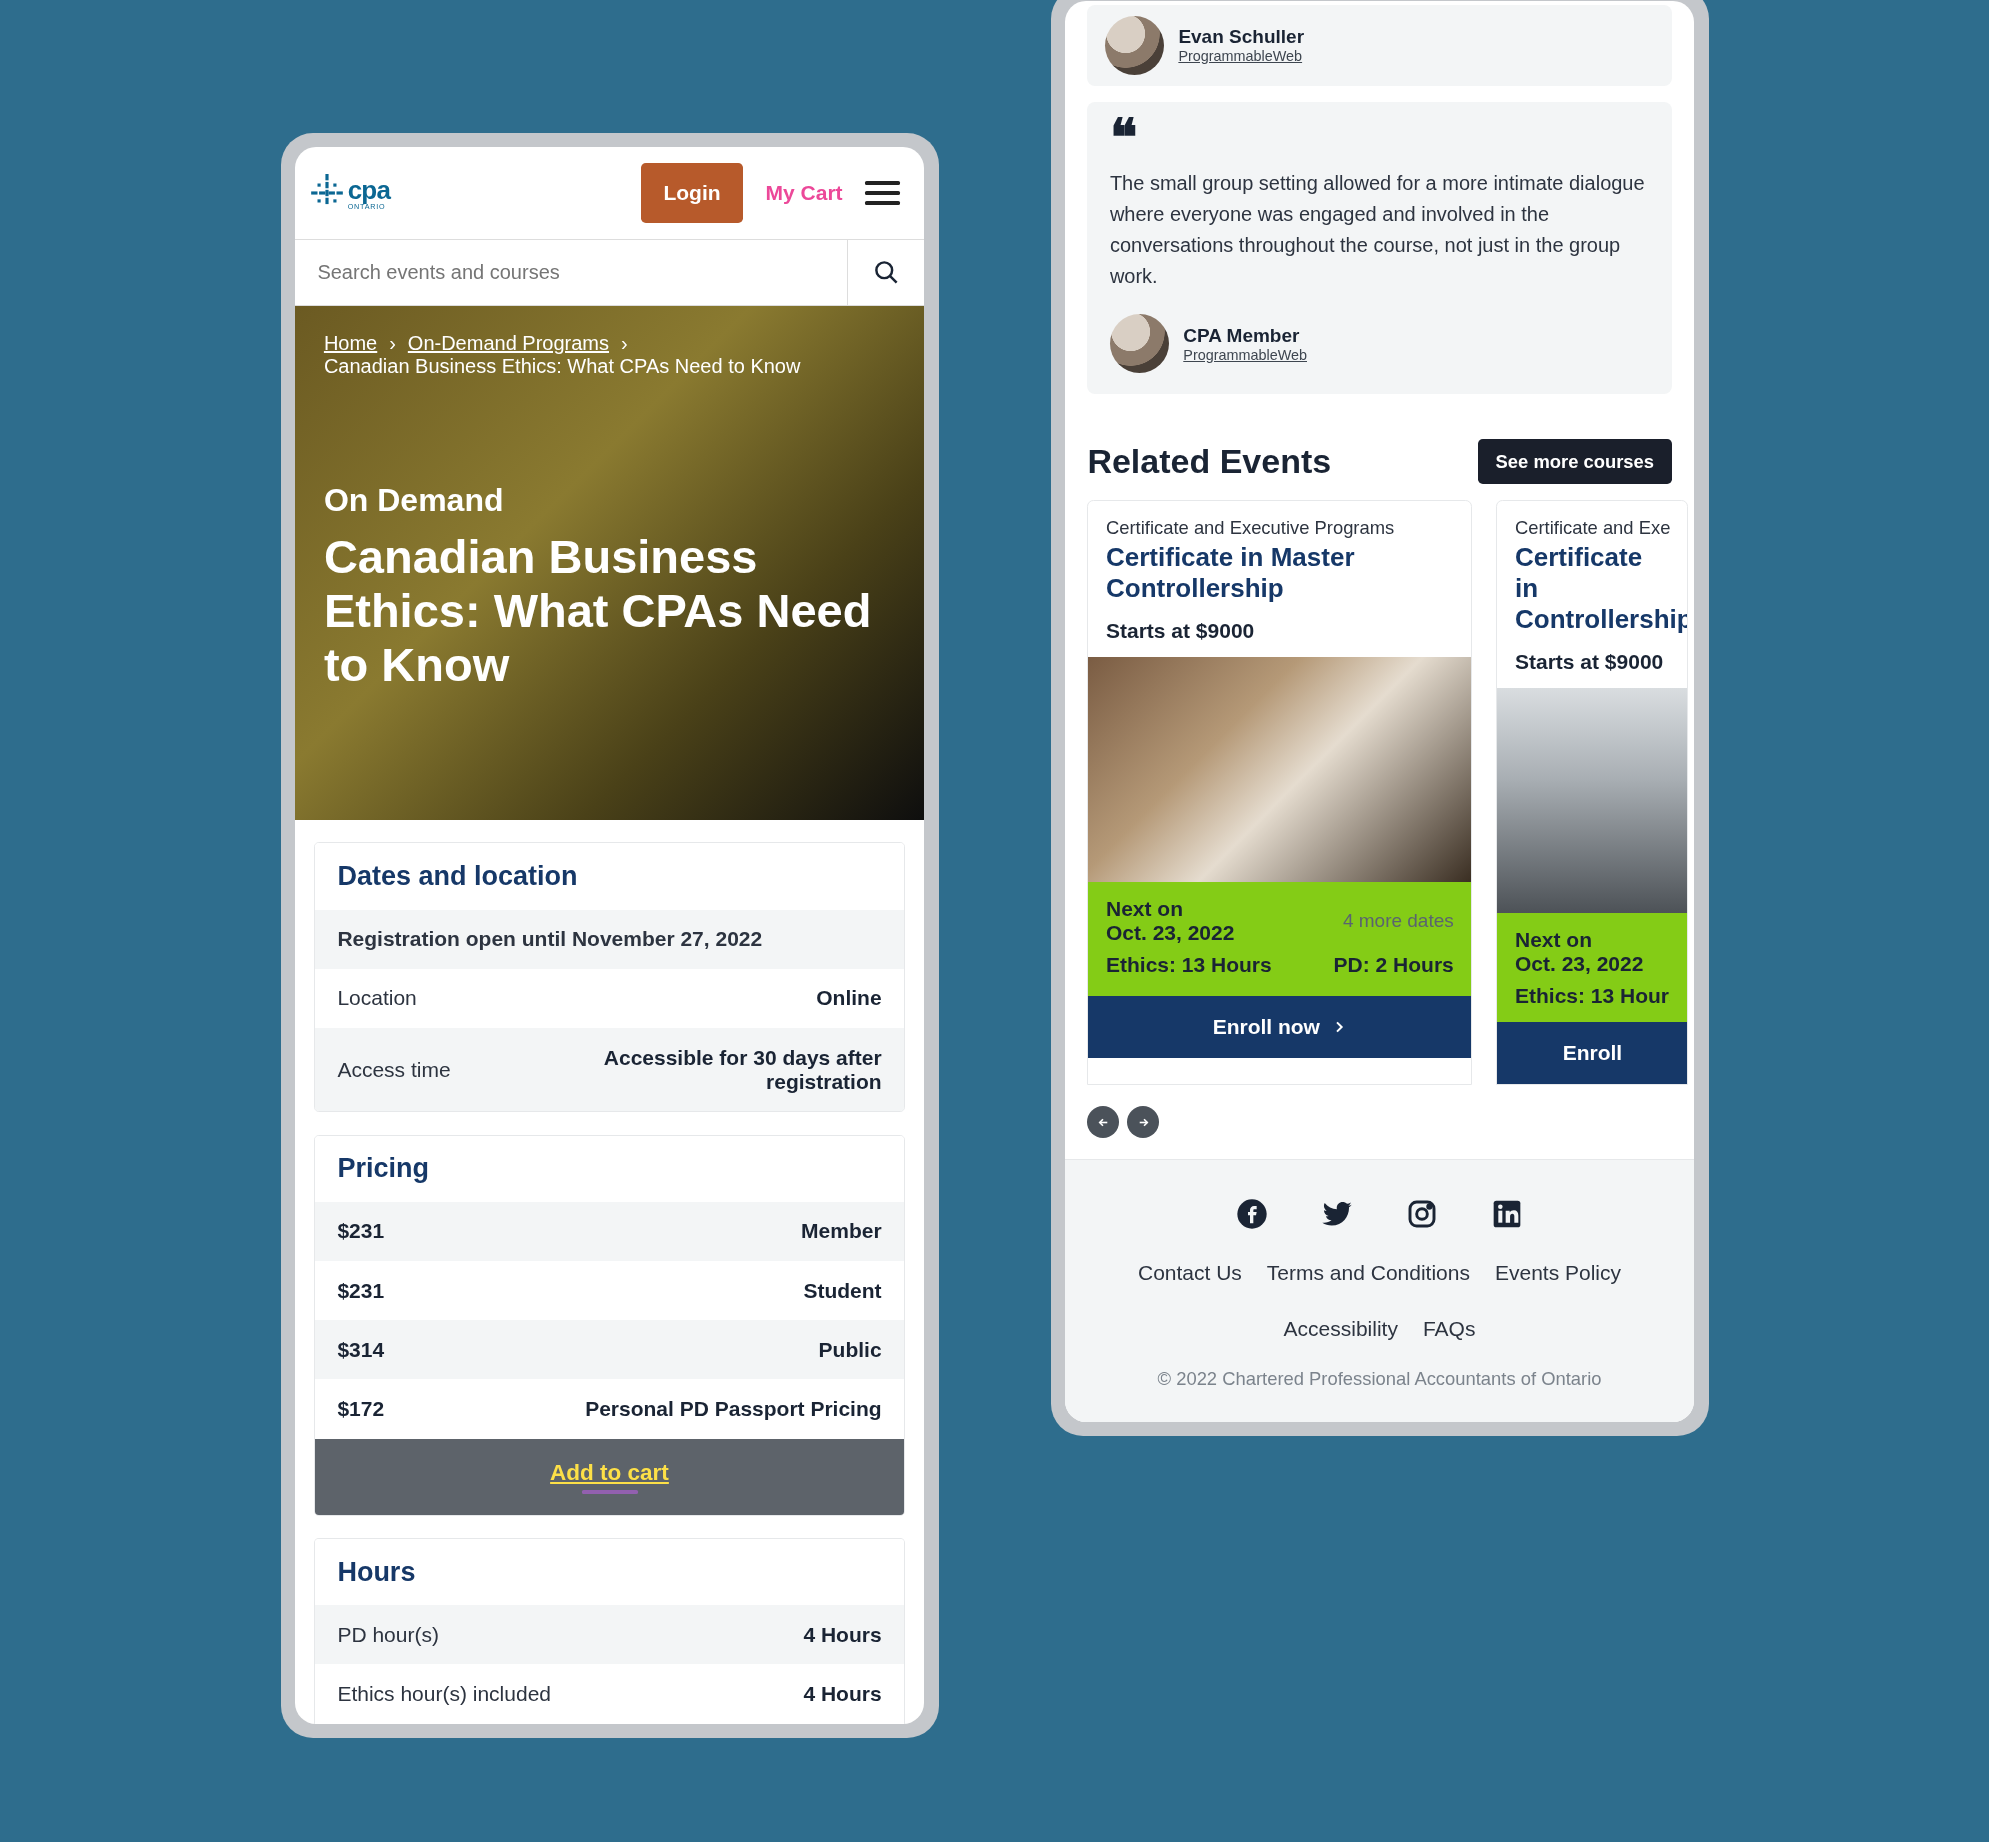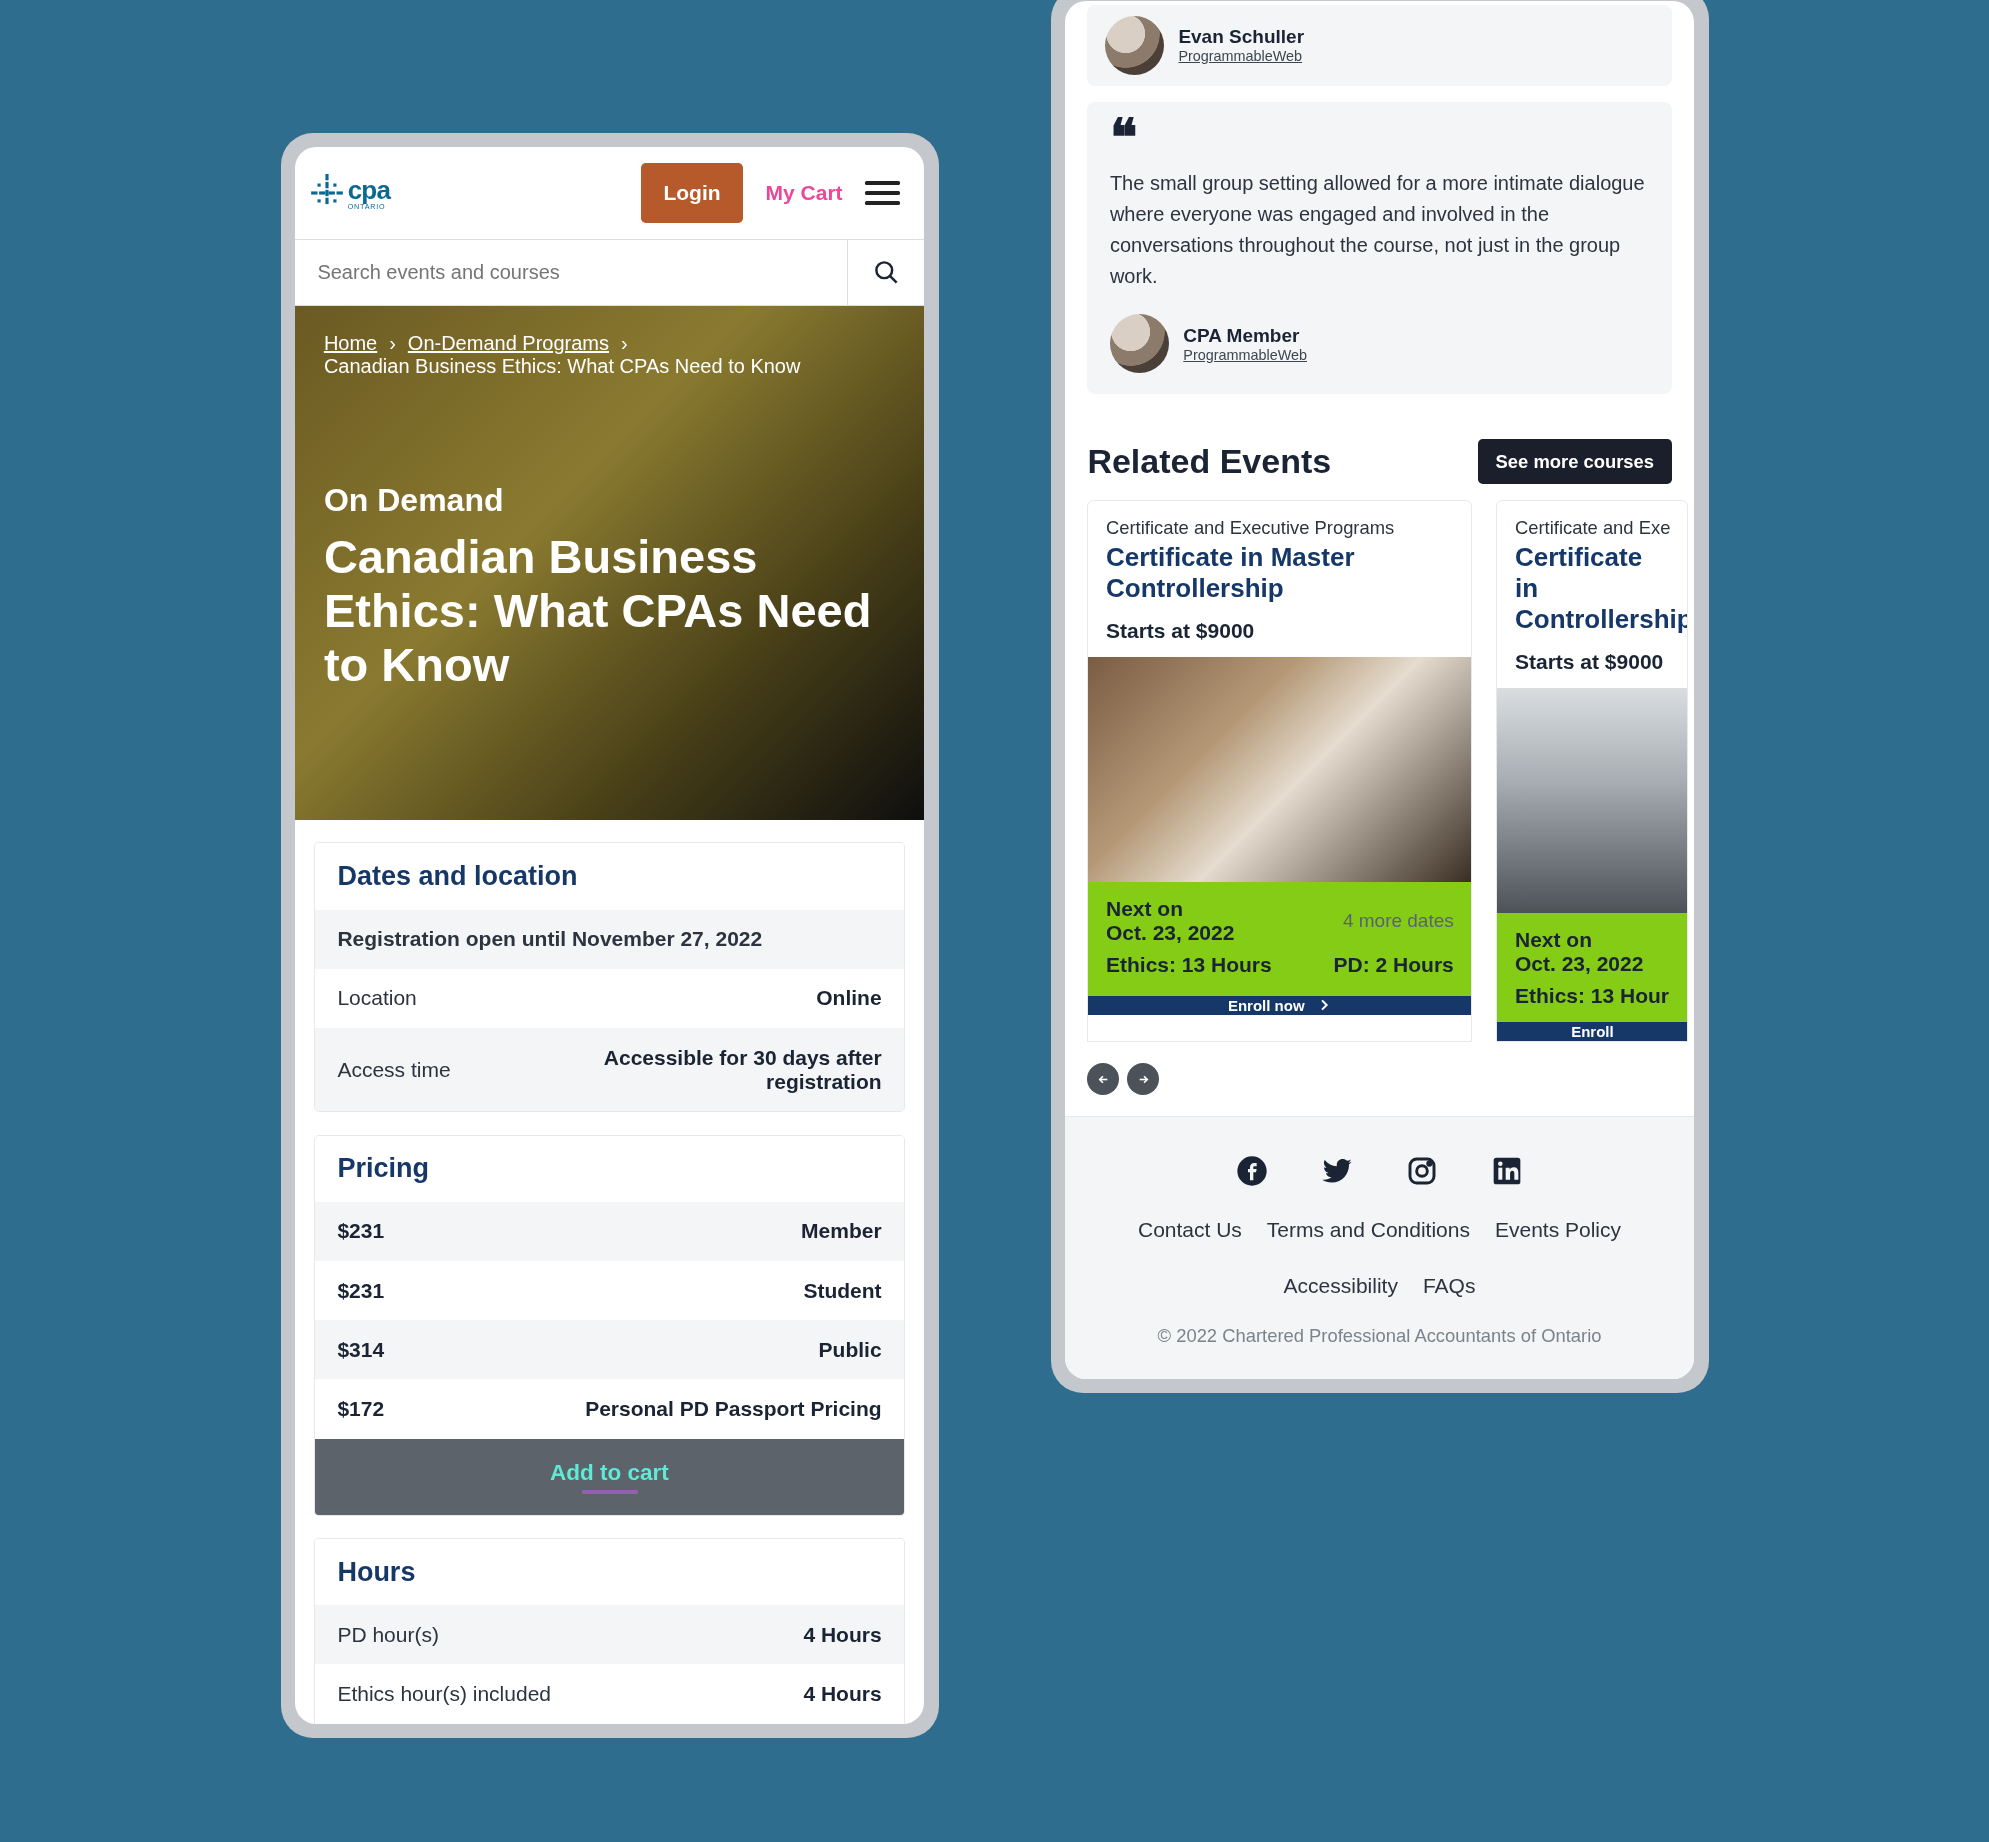--- a/index.html
+++ b/index.html
@@ -76,22 +76,22 @@
   .card-head { padding: 17.6px 22.5px; font-size:27px; font-weight:800; color:#163868; background:#fff; }
   .row {
     display:flex; justify-content:space-between; align-items:center;
     padding: 17.6px 22.5px; font-size:21px; color:#2d3440;
   }
   .row.alt { background:#f3f5f6; }
   .row.single { font-weight:700; }
   .row .lab { color:#2d3440; }
   .row .val { font-weight:700; color:#1a2434; text-align:right; max-width: 58%; }
   .addcart {
-    background:#5d636a; color:#5eead4; font-weight:700; text-align:center;
-    padding: 21px; font-size:22.5px;
+    background:#5d636a; color:#fde047; font-weight:700; text-align:center;
+    padding: 21px; font-size:22.5px;text-decoration:underline;
   }
   .addcart::after{ content:""; }
   .addcart-sub { display:block; width:56px; height:3.2px; margin:4.8px auto 0; background:#a05fc0; border-radius:1.6px; opacity:.8;}
   
   .testimonial {
     margin: 0 22.5px 16px 22.5px; background:#f3f5f6; border-radius:8px;
     padding: 21px 22.5px;
   }
   .testimonial.sm { padding: 11.2px 17.6px; display:flex; align-items:center; gap:14.4px; }
   .avatar {
@@ -123,22 +123,22 @@
   .relprice { font-size:21px; font-weight:700; color:#1a2434; padding: 14.4px 17.6px; }
   .relimg {
     height: 225px; background: linear-gradient(135deg,#7a5c43 0%, #b59977 35%, #e5dccf 55%, #3a2e22 100%);
   }
   .relimg.two { background: linear-gradient(180deg,#d9dde0 0%, #a9afb4 40%, #4d5257 100%); }
   .relmeta { background:#84cc16; padding: 14.4px 17.6px; }
   .relmeta .line { display:flex; justify-content:space-between; margin-bottom:4.8px; font-size:20px;}
   .relmeta .bold { font-weight:800; color:#1a2434; font-size:21px;}
   .relmeta .dates { color:#5a6470; font-size:19px;}
   .enroll {
-    background:#163868; color:#fff; font-weight:700; font-size:15px;
-    padding: 1px; text-align:center; display:flex; align-items:center; justify-content:center; gap:11.2px;
+    background:#163868; color:#fff; font-weight:700; font-size:21px;
+    padding: 19px; text-align:center; display:flex; align-items:center; justify-content:center; gap:11.2px;
   }
   .pager { padding: 21px 22.5px; display:flex; gap:8px; }
   .pg { width:32px; height:32px; border-radius:50%; background:#4b525a; display:flex; align-items:center; justify-content:center; color:#fff; font-size:16px;}
   .footer { background:#f3f5f6; padding: 38px 32px 32px 32px; border-top:0.8px solid #e6e8ea;}
   .socials { display:flex; justify-content:center; gap:53px; margin-bottom: 30.5px; }
   .flinks { display:flex; flex-wrap:wrap; justify-content:center; gap: 32px 25px; font-size:21px; color:#2d3440; margin-bottom: 27px;}
   .copy { text-align:center; color:#7b838c; font-size:18.4px; }
   svg { display:block; }
   .phone.left { margin-top: 133px; }
   .phone.right { margin-top: -13px; }

